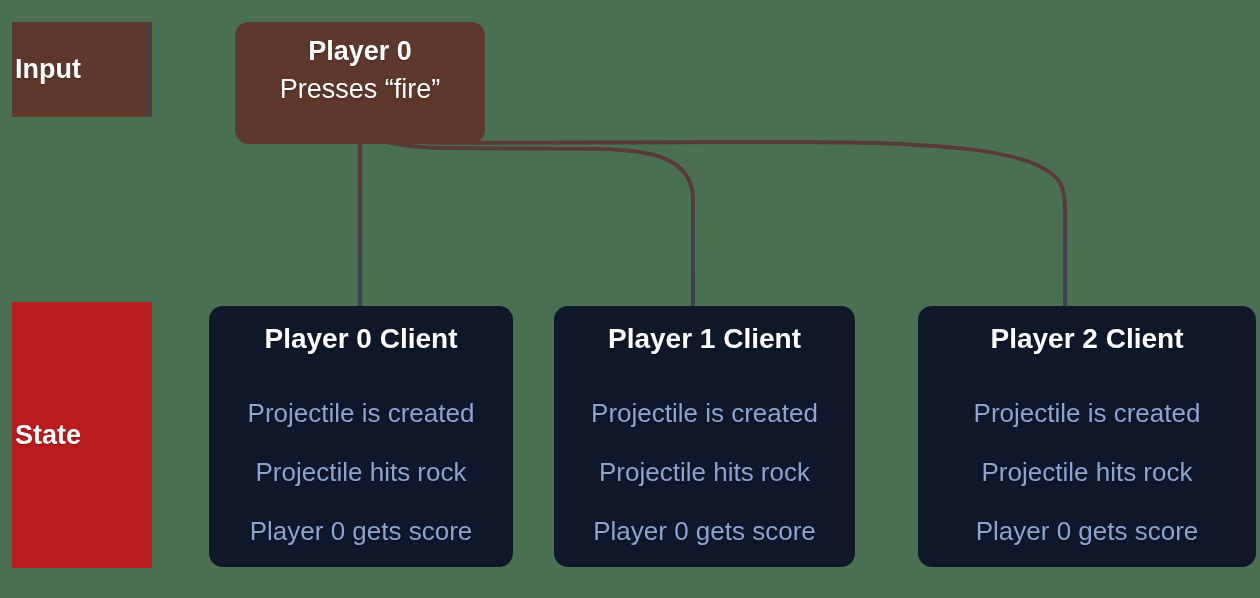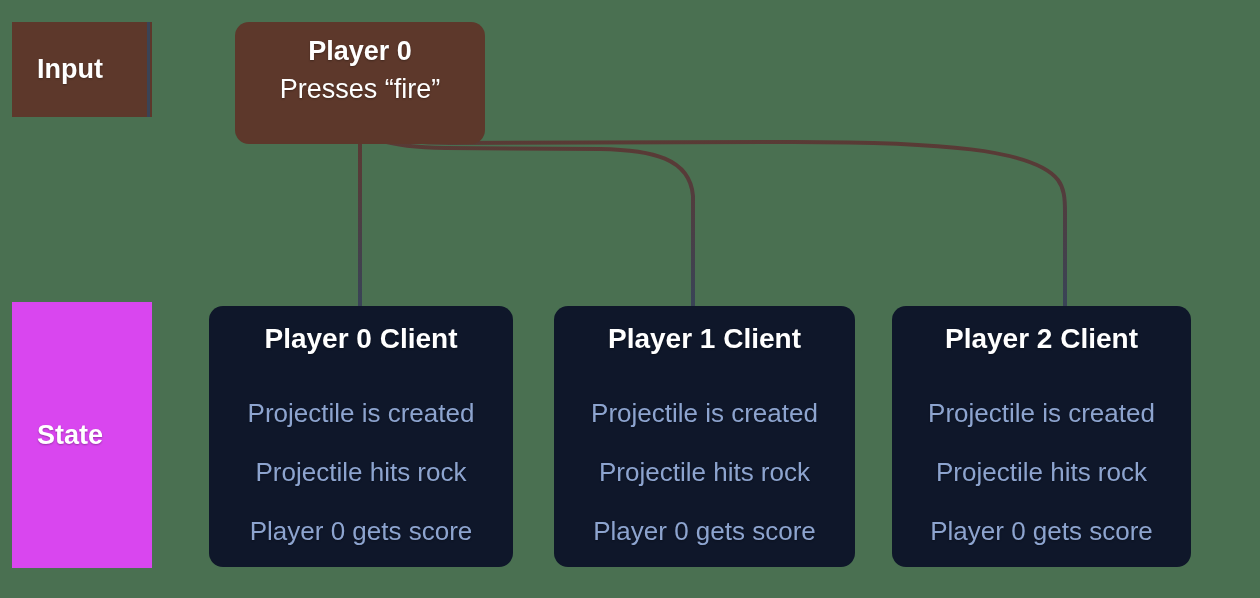--- a/index.html
+++ b/index.html
@@ -21,39 +21,39 @@
   }
 
   .node { position: absolute; z-index: 2; box-sizing: border-box; }
 
   
   .row-label {
     left: 12px;
     width: 140px;
     display: flex;
     align-items: center;
-    padding-left: 25px;
+    padding-left: 3px;
     color: #ffffff;
     font-weight: 700;
     font-size: 27px;
     text-shadow: 0 1px 2px rgba(0,0,0,0.30);
   }
   .row-label.input {
     top: 22px; height: 95px;
     background: #5d382b;
   }
   .row-label.input .edge-strip {
     position: absolute;
     top: 0; bottom: 0; right: 2px;
     width: 3px;
     background: #3a4356;
   }
   .row-label.state {
     top: 302px; height: 266px;
-    background: #d946ef;
+    background: #b91c1c;
   }
 
   
   .input-node {
     left: 235px; top: 22px;
     width: 250px; height: 122px;
     background: #5d382b;
     border-radius: 14px;
     color: #ffffff;
     text-align: center;
@@ -92,21 +92,21 @@
     font-size: 26px;
     line-height: 26px;
     color: #8da4cf;
     text-shadow: 0 1px 2px rgba(0,0,0,0.25);
   }
   .client-box .event.first { margin-top: 44px; }
   .client-box .event + .event { margin-top: 33px; }
 
   .client-box.c0 { left: 209px; width: 304px; }
   .client-box.c1 { left: 554px; width: 301px; }
-  .client-box.c2 { left: 892px; width: 299px; }
+  .client-box.c2 { left: 918px; width: 338px; }
 </style>
 </head>
 <body>
 
 <div class="canvas">
 
   <svg class="connector-layer" width="1260" height="598" viewBox="0 0 1260 598" xmlns="http://www.w3.org/2000/svg">
     <defs>
       <linearGradient id="connGrad" x1="0" y1="119" x2="0" y2="300" gradientUnits="userSpaceOnUse">
         <stop offset="0" stop-color="#5a3a33"></stop>

